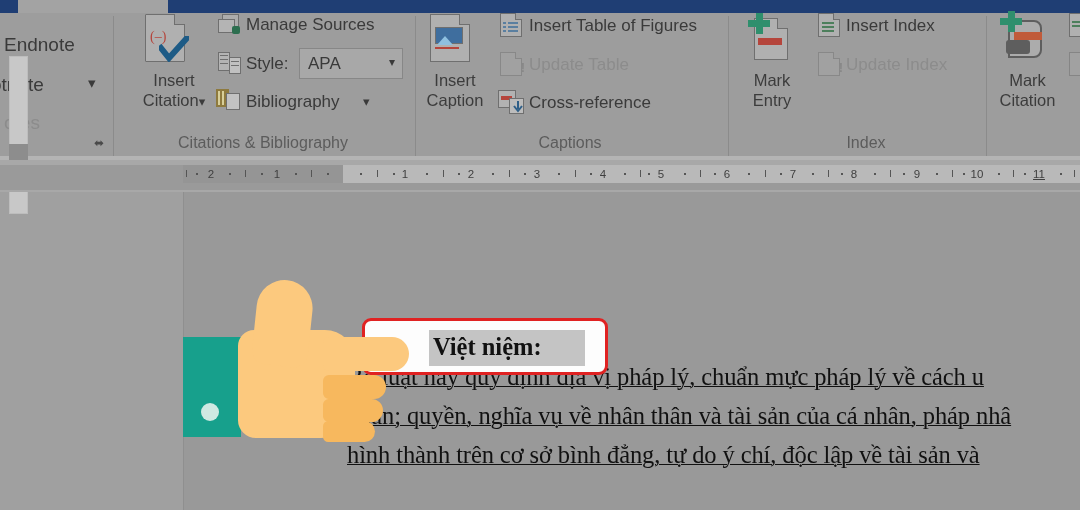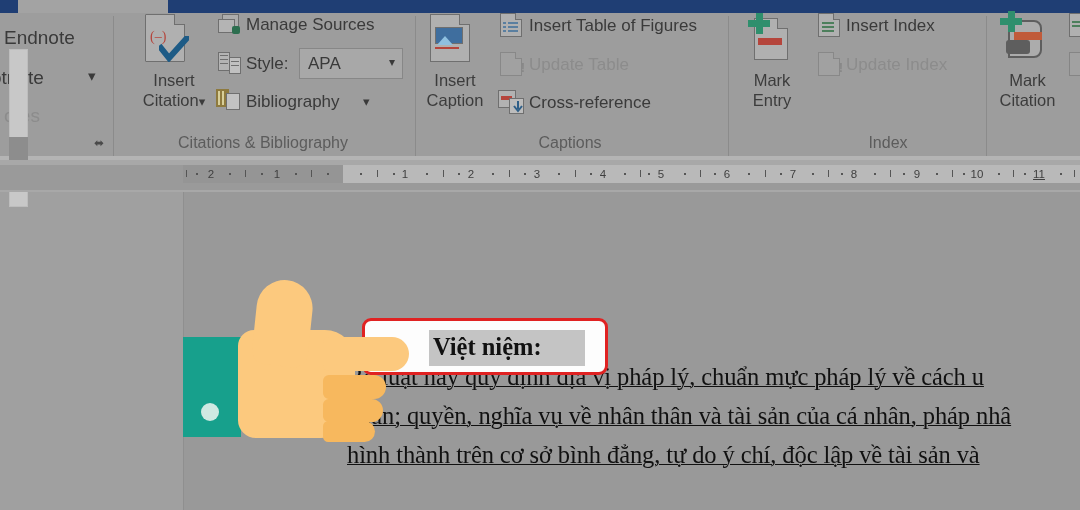--- a/index.html
+++ b/index.html
@@ -59,21 +59,21 @@
   }
 
   
   .ic { position:absolute; }
   .doc-sh {
     position:absolute; left:0; top:0; width:100%; height:100%;
     border:1.6px solid #6f6f6f; background:#b0b0b0;
   }
 
   
-  .left-overhang { position:absolute; left:0; top:17px; width:120px; height:147px; }
+  .left-overhang { position:absolute; left:0; top:24px; width:120px; height:147px; }
   .lo-text { position:absolute; font-size:19px; color:#3a3a3a; white-space:nowrap; }
   .lo-text.dim { color:#8c8c8c; }
   .scroll-col {
     position:absolute; left:9px; top:32px; width:19px; height:158px;
     background:#c8c8c8; border:1px solid #bdbdbd;
   }
   .scroll-thumb {
     position:absolute; left:9px; top:120px; width:19px; height:30px;
     background:#8d8d8d;
   }
@@ -339,21 +339,21 @@
   </div>
   <div class="sm-item" style="left:846px; top:16px;">Insert Index</div>
 
   <div class="ic" style="left:818px; top:52px; width:22px; height:24px; opacity:0.45;">
     <div class="doc-sh" style="background:#a6a6a6;"></div>
     <div style="position:absolute; right:0; top:0; width:7px; height:7px; background:#9d9d9d; border-left:1.4px solid #6f6f6f; border-bottom:1.4px solid #6f6f6f;"></div>
     <div style="position:absolute; right:-3px; bottom:1px; font-size:13px; color:#6f6f6f; font-weight:bold;">!</div>
   </div>
   <div class="sm-item dim" style="left:846px; top:55px;">Update Index</div>
 
-  <div class="grp-label" style="left:768px; top:134px; width:240px;">Index</div>
+  <div class="grp-label" style="left:746px; top:134px; width:240px;">Index</div>
 
   <div class="grp-sep" style="left:986px; top:16px; height:140px;"></div>
 
   <div class="ic" style="left:1000px; top:14px; width:44px; height:48px;">
     <div style="position:absolute; left:8px; top:6px; width:34px; height:38px; border:2px solid #5e5e5e; border-radius:0 8px 8px 0; background:#acacac;"></div>
     <div style="position:absolute; left:6px; top:26px; width:24px; height:14px; background:#5e5e5e; border-radius:3px;"></div>
     <div style="position:absolute; left:14px; top:18px; width:28px; height:8px; background:#c05b3a;"></div>
     <div style="position:absolute; left:0px; top:4px; width:22px; height:7px; background:#2f8f6d;"></div>
     <div style="position:absolute; left:7.5px; top:-3px; width:7px; height:21px; background:#2f8f6d;"></div>
   </div>

